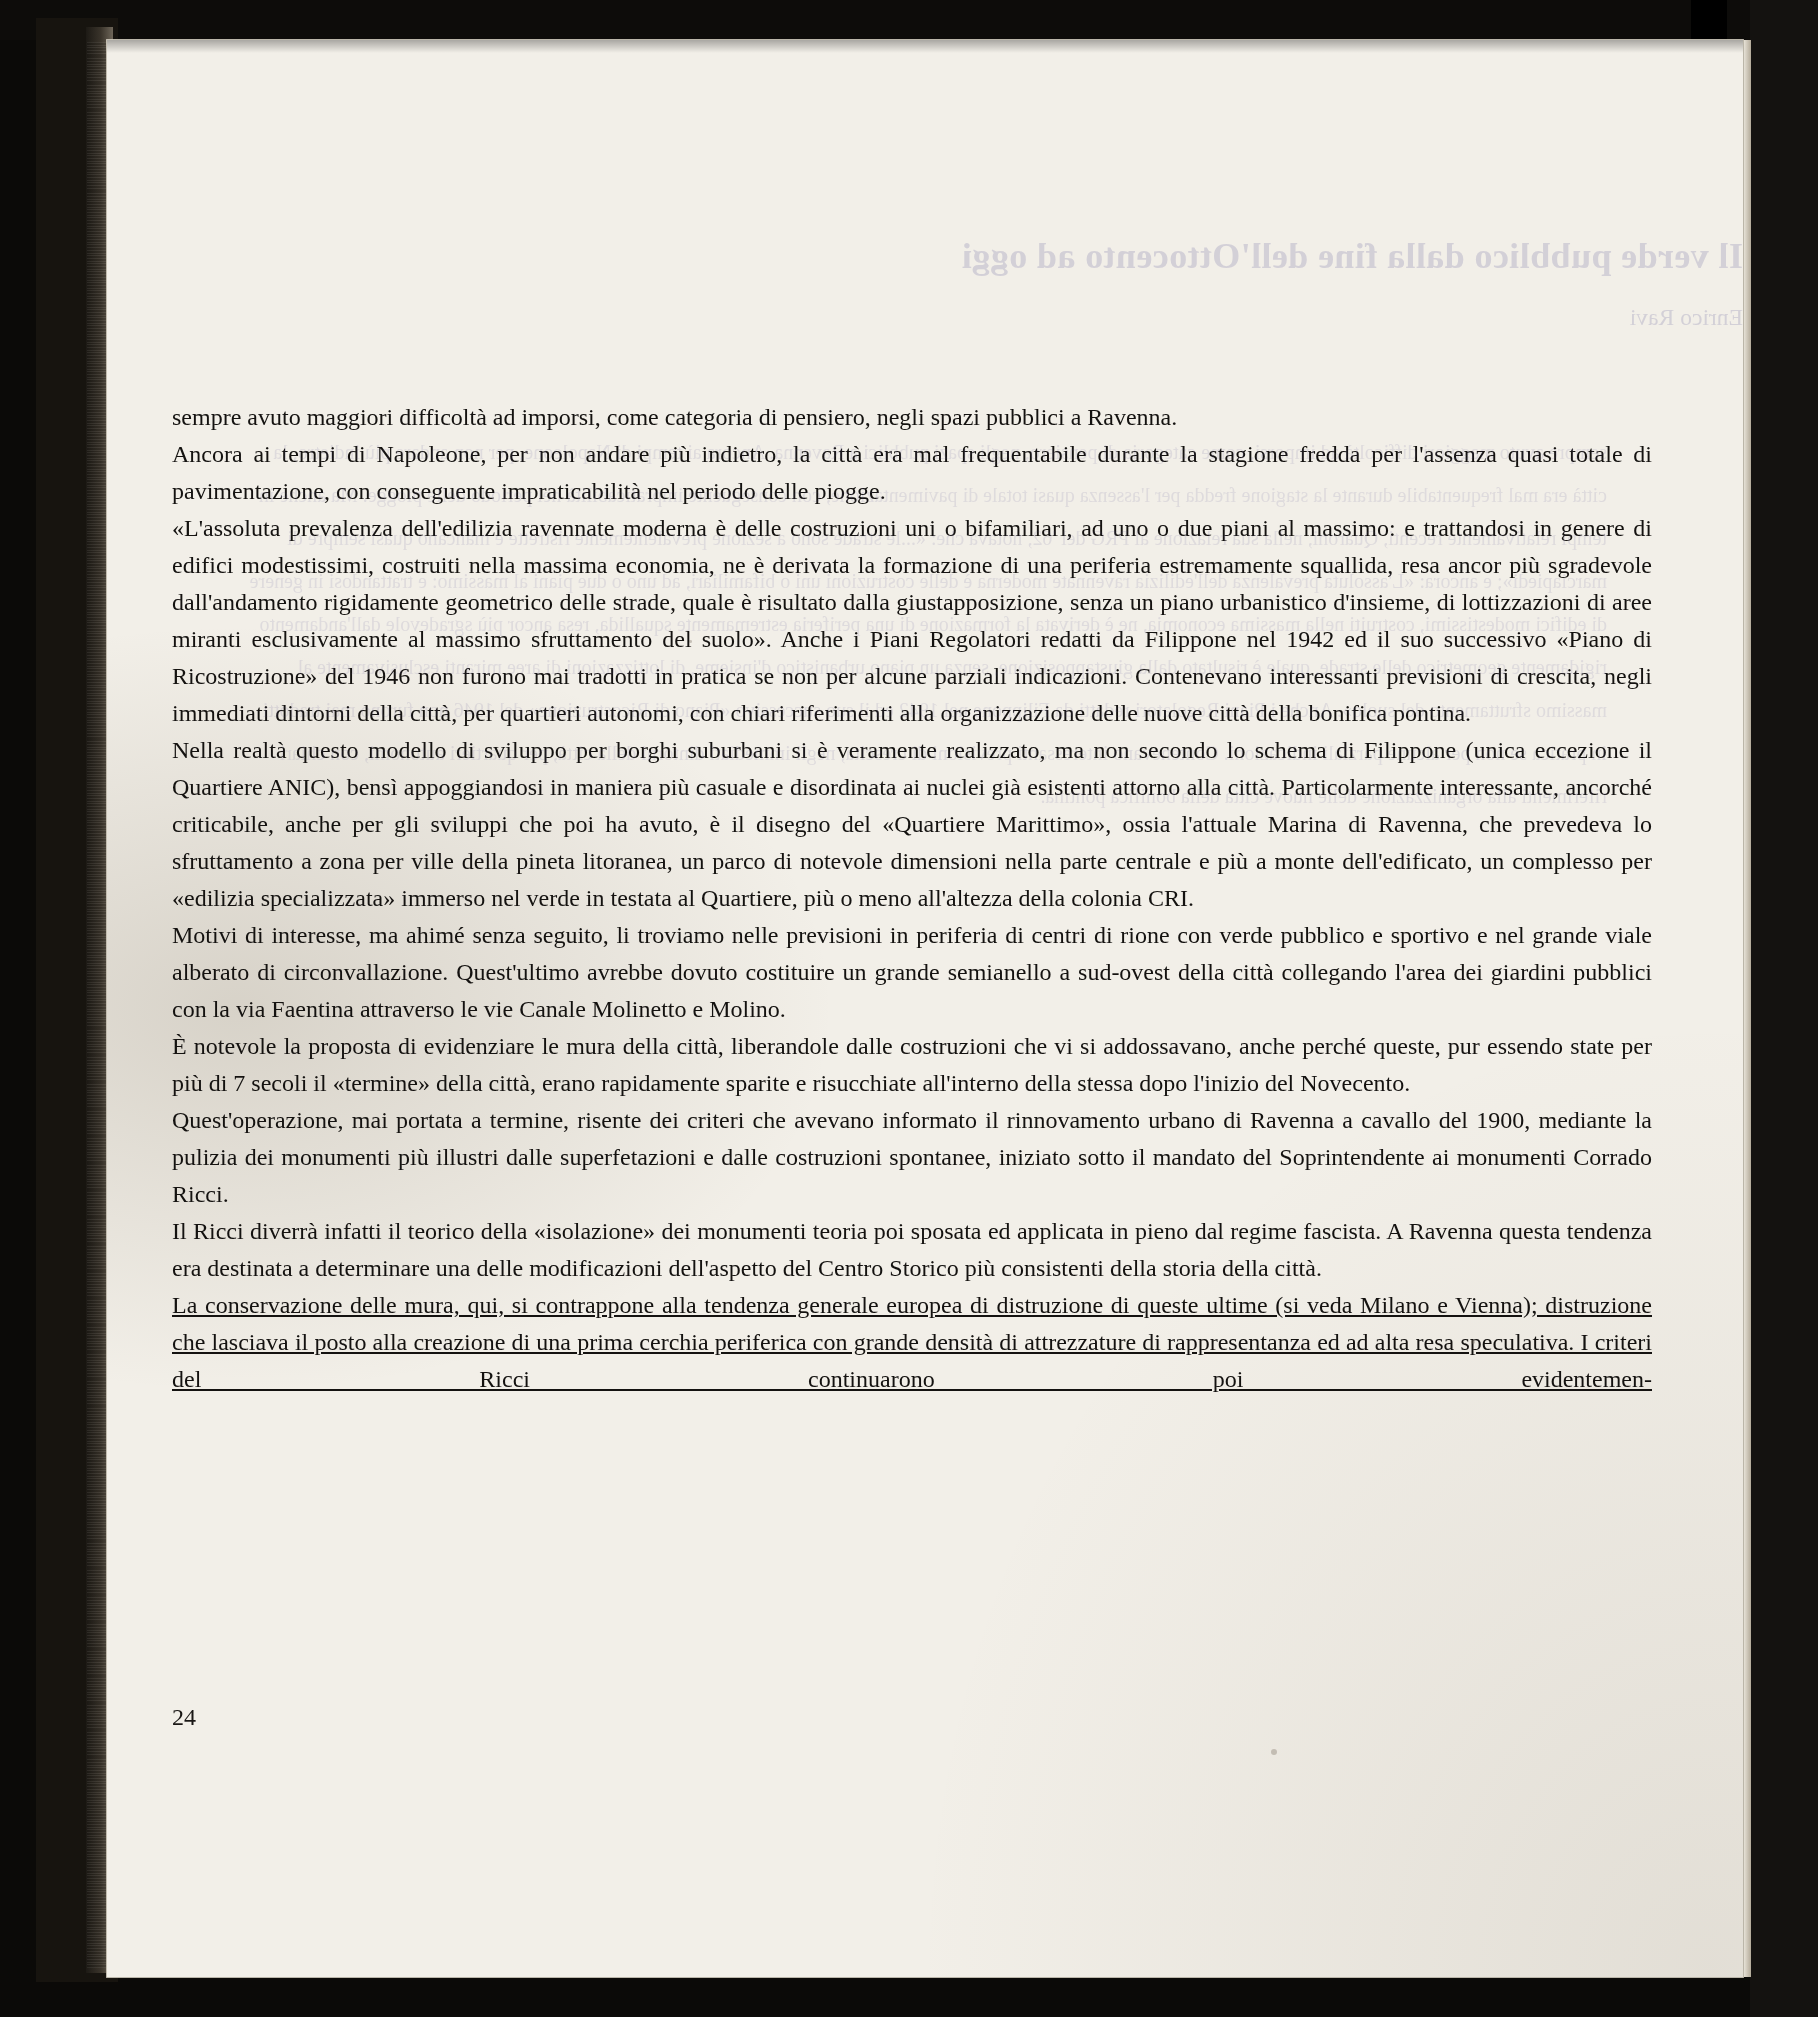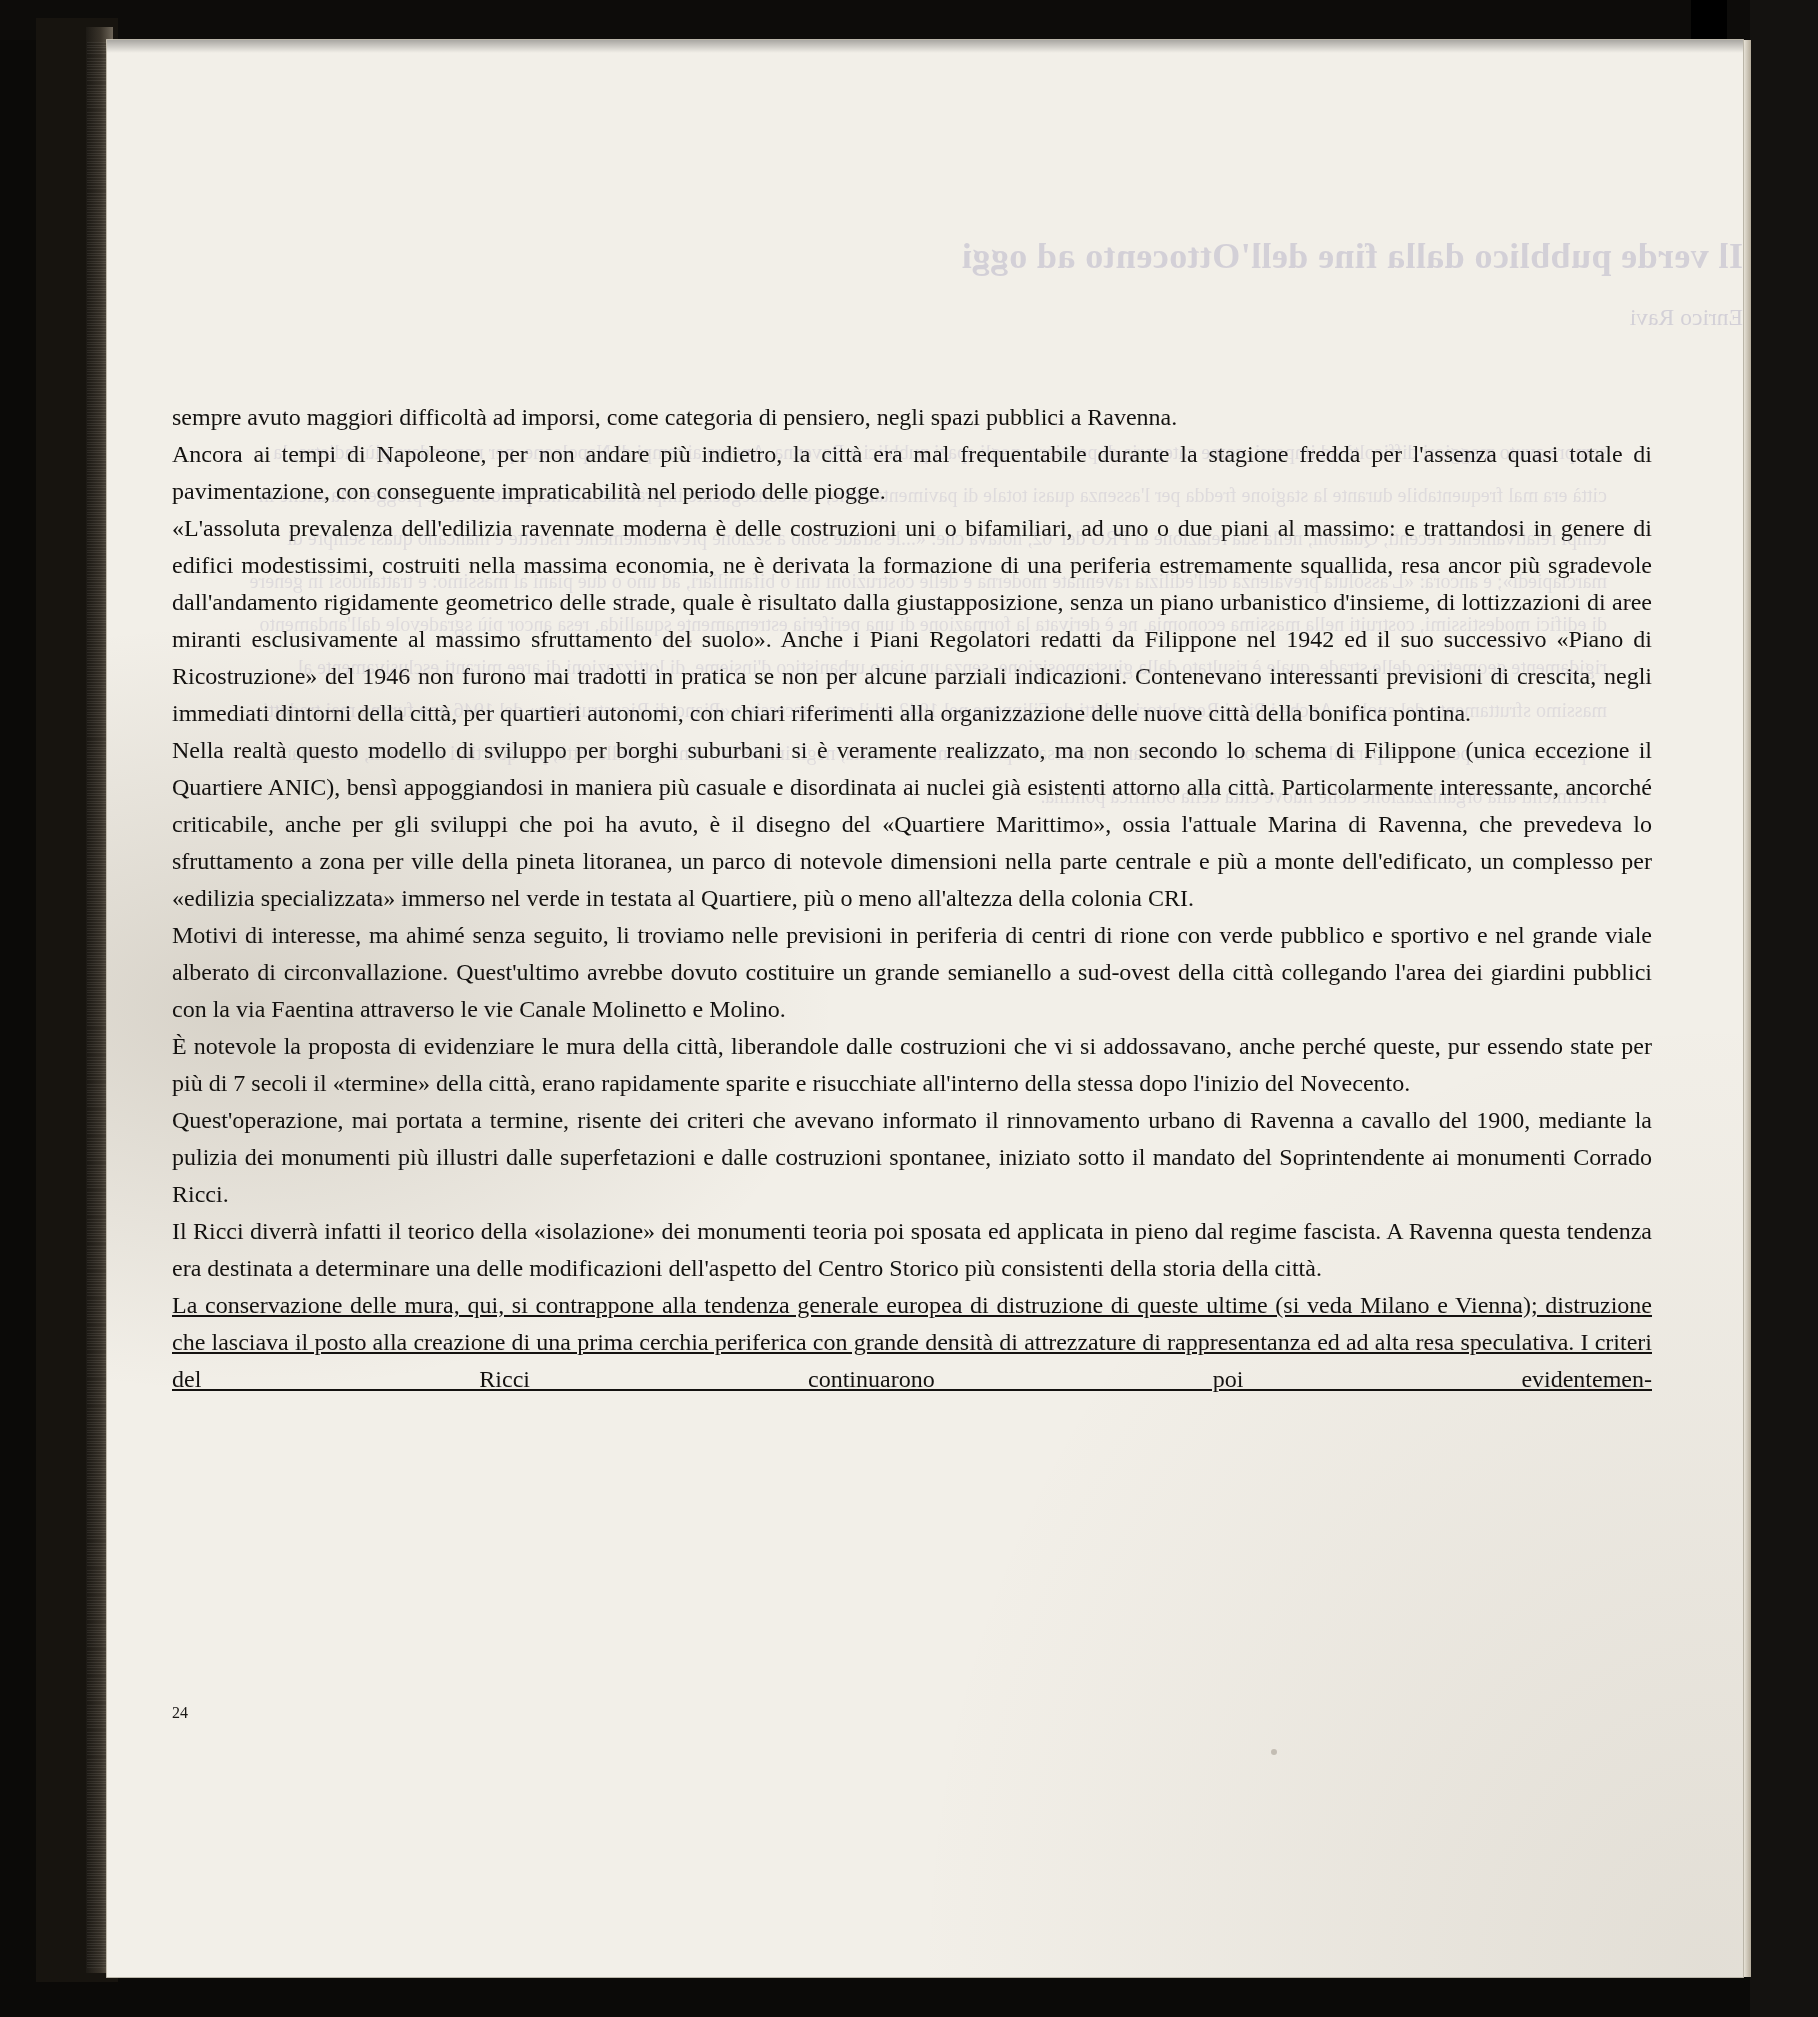--- a/index.html
+++ b/index.html
@@ -174,21 +174,21 @@
   }
   
   .para {
     text-align-last: left;
   }
 
   .folio {
     position: absolute;
     left: 65px;
     top: 1664px;
-    font-size: 16px;
+    font-size: 24px;
     color: #1a1715;
     font-family: "Liberation Serif", serif;
   }
 
   
   .speck {
     position: absolute;
     background: rgba(120,110,95,0.35);
     border-radius: 50%;
   }

